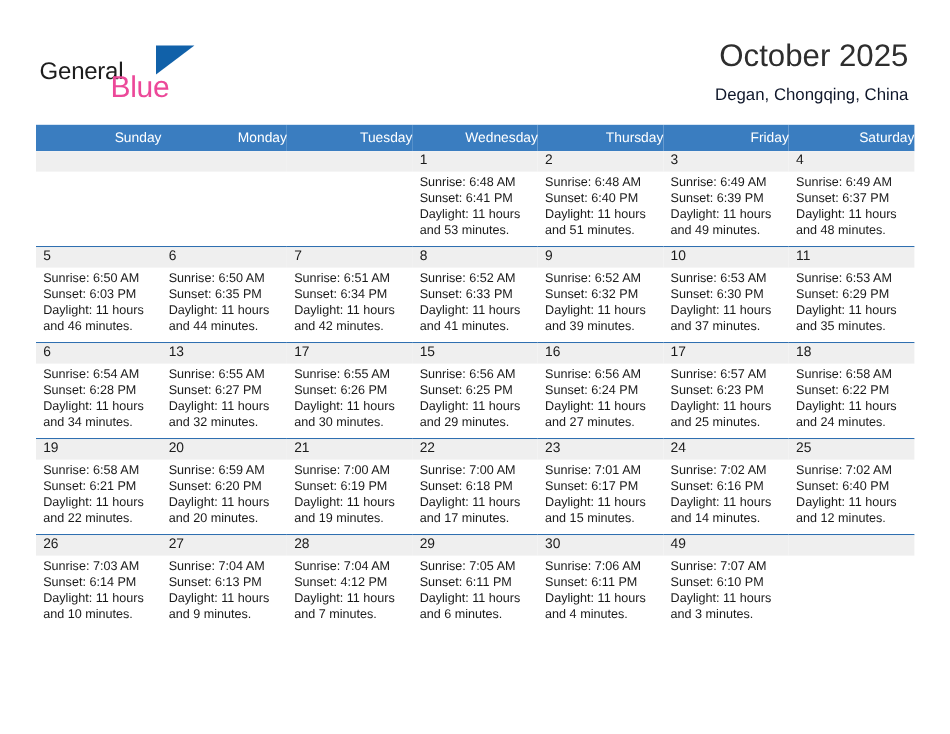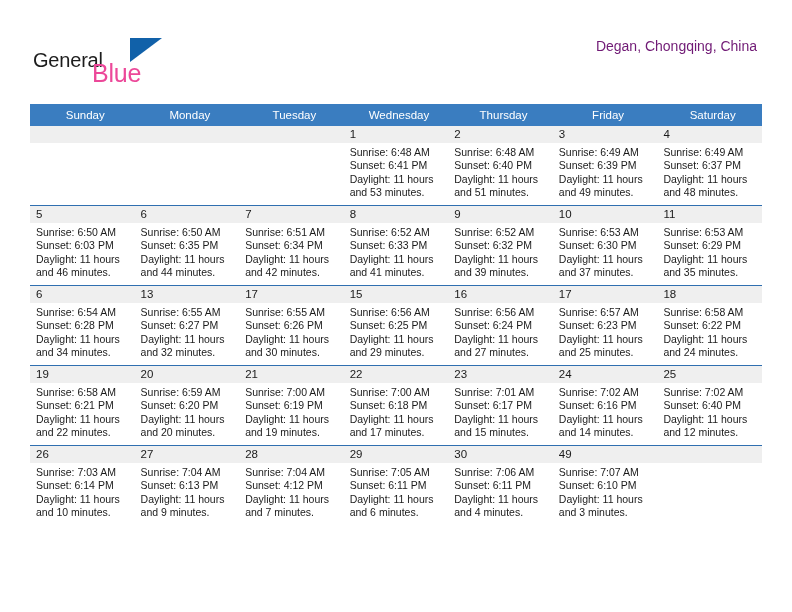--- a/index.html
+++ b/index.html
@@ -73,40 +73,40 @@
   }
   .cal-title {
     font-size: 26px;
     color: #2e2e2e;
     line-height: 32px;
     font-weight: normal;
     margin: 0;
   }
   .cal-subtitle {
     font-size: 14px;
-    color: #701a75;
+    color: #0f172a;
     line-height: 20px;
     margin: 6px 0 0 0;
   }
 
   
   .calendar {
     position: absolute;
     left: 30px;
     top: 104px;
     width: 732px;
     border-collapse: collapse;
     table-layout: fixed;
   }
   .calendar th {
     background: #3a7dc0;
     color: #ffffff;
     font-size: 11.5px;
     font-weight: normal;
-    text-align: center;
+    text-align: right;
     padding: 5px 0 5px 6px;
     height: 11px;
     line-height: 12px;
   }
   .calendar td {
     width: 104.57px;
     height: 79px;
     vertical-align: top;
     padding: 0;
     border-top: 1px solid #2f6fb0;
@@ -146,20 +146,21 @@
 
   <div class="header">
 
     <div class="brand">
       <span class="brand-row1">General</span>
       <span class="brand-tri"></span>
       <span class="brand-row2">Blue</span>
     </div>
 
     <div class="title-block">
+      <h1 class="cal-title">October 2025</h1>
       <p class="cal-subtitle">Degan, Chongqing, China</p>
     </div>
 
   </div>
 
   <table class="calendar">
     <thead>
       <tr>
         <th>Sunday</th>
         <th>Monday</th>

